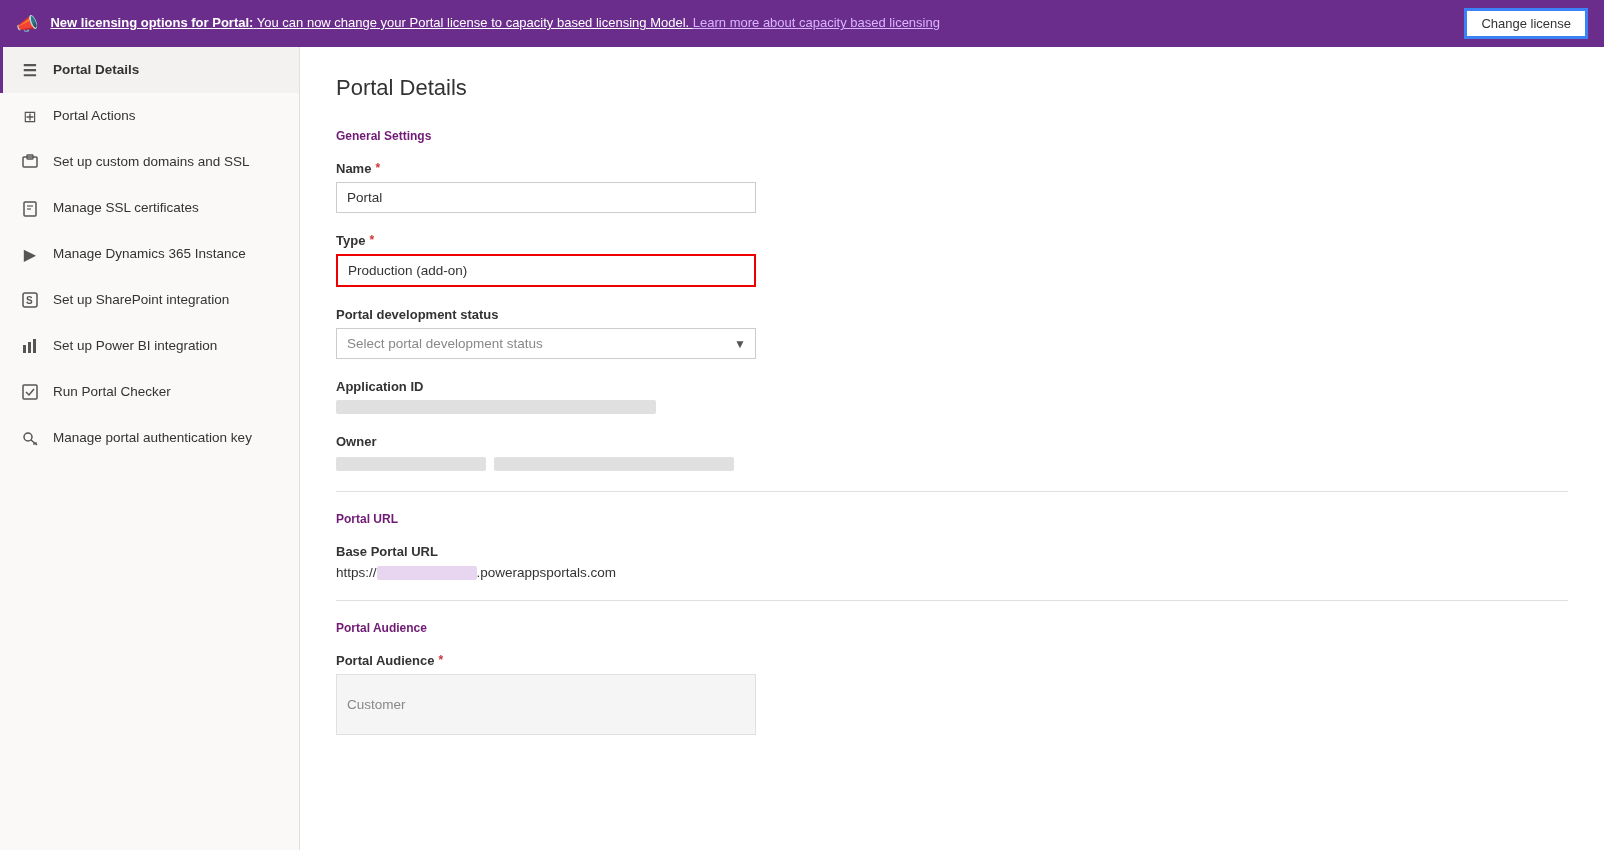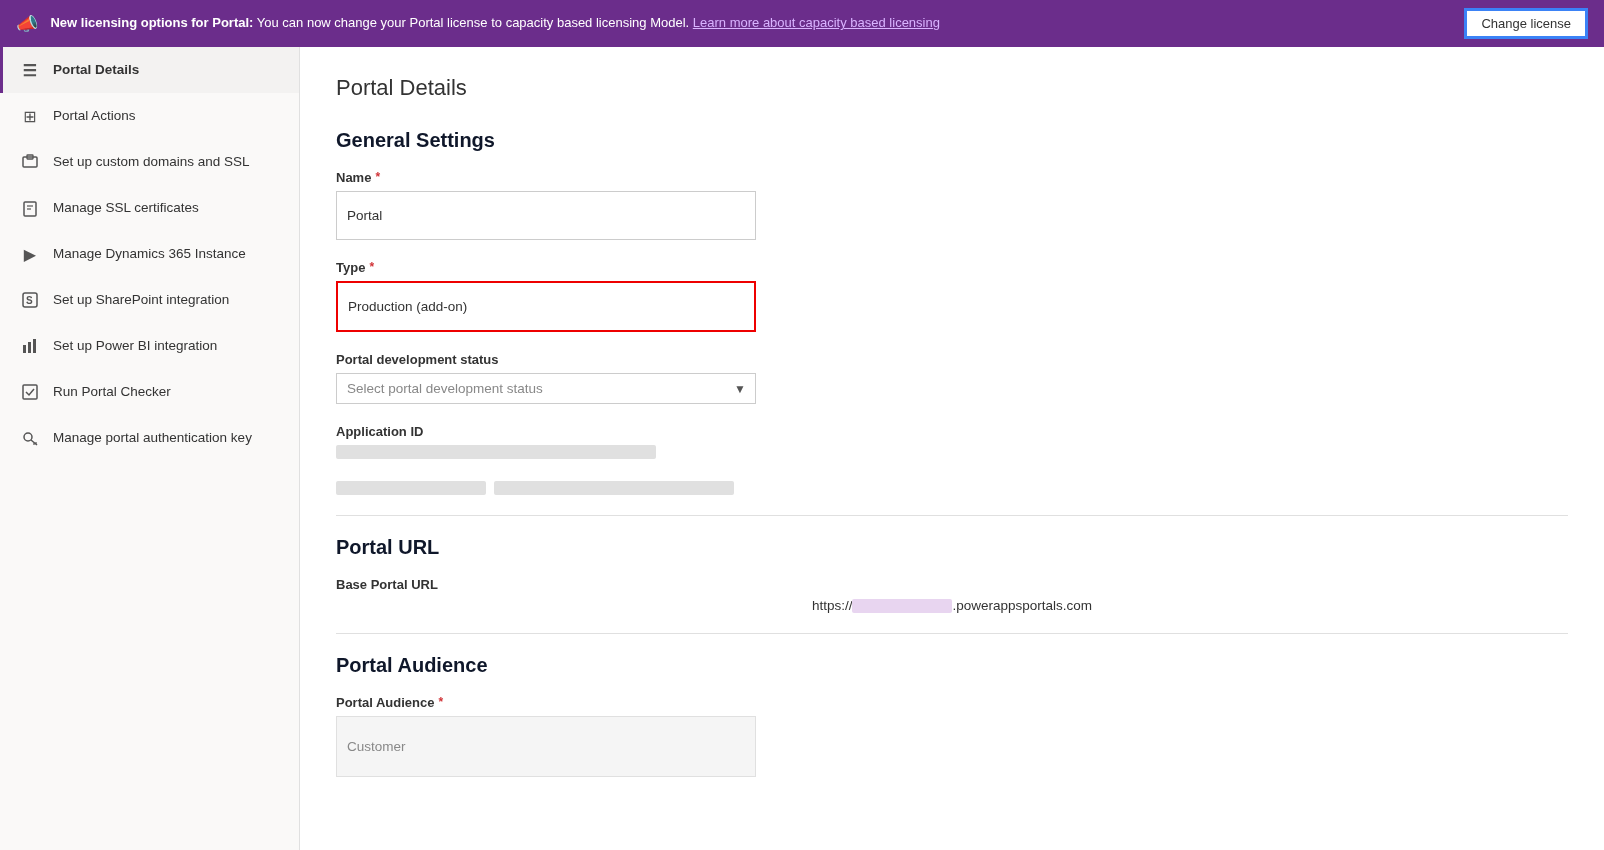--- a/index.html
+++ b/index.html
@@ -10,21 +10,21 @@
       background: #6b2d8b;
       color: white;
       padding: 8px 16px;
       display: flex;
       align-items: center;
       gap: 12px;
       min-height: 44px;
       flex-shrink: 0;
     }
     .banner-icon { font-size: 18px; flex-shrink: 0; }
-    .banner-text { flex: 1; font-size: 13px; line-height: 1.4; }
+    .banner-text { flex: 1; font-size: 13px; line-height: 1.4; text-decoration: underline; }
     .banner-text a { color: #d9b3ff; text-decoration: underline; cursor: pointer; }
     .banner-btn {
       background: white;
       color: #333;
       border: 3px solid #3b82f6;
       padding: 5px 14px;
       cursor: pointer;
       font-size: 13px;
       flex-shrink: 0;
       white-space: nowrap;
@@ -78,38 +78,38 @@
       padding: 28px 36px;
       background: white;
     }
     .page-title {
       font-size: 22px;
       font-weight: 300;
       color: #333;
       margin-bottom: 28px;
     }
     .section-title {
-      font-size: 20px;
+      font-size: 12px;
       font-weight: 600;
-      color: #0f172a;
+      color: #701a75;
       margin-bottom: 18px;
     }
     .field-group { margin-bottom: 20px; }
     .field-label {
       font-size: 13px;
       font-weight: 600;
       color: #333;
       margin-bottom: 6px;
       display: flex;
       gap: 4px;
     }
     .required-star { color: #d13438; font-size: 12px; }
     .field-input {
       width: 420px;
-      padding: 16px 10px;
+      padding: 7px 10px;
       border: 1px solid #ccc;
       font-size: 13.5px;
       color: #333;
       background: white;
       outline: none;
     }
     .field-input.highlighted { border: 2px solid #e00; }
 
     .select-wrapper {
       position: relative;
@@ -134,21 +134,20 @@
       transform: translateY(-50%);
       pointer-events: none;
       color: #555;
       font-size: 12px;
     }
 
     .url-text {
       font-size: 13.5px;
       color: #333;
       margin-top: 4px;
-      text-align: center;
     }
     .url-redacted {
       display: inline-block;
       background: #e8d5f0;
       color: transparent;
       width: 100px;
       height: 14px;
       vertical-align: middle;
       border-radius: 2px;
     }
@@ -298,20 +297,21 @@
         <span class="select-arrow">▼</span>
       </div>
     </div>
 
     <div class="field-group">
       <div class="field-label">Application ID</div>
       <div class="app-id-bar"></div>
     </div>
 
     <div class="field-group">
+      <div class="field-label">Owner</div>
       <div style="display:flex; gap:8px;">
         <div class="owner-bar"></div>
         <div style="width:240px; height:14px; background:#e0e0e0; border-radius:2px; margin-top:2px;"></div>
       </div>
     </div>
 
     <div class="divider"></div>
 
     <h2 class="section-title">Portal URL</h2>
 

